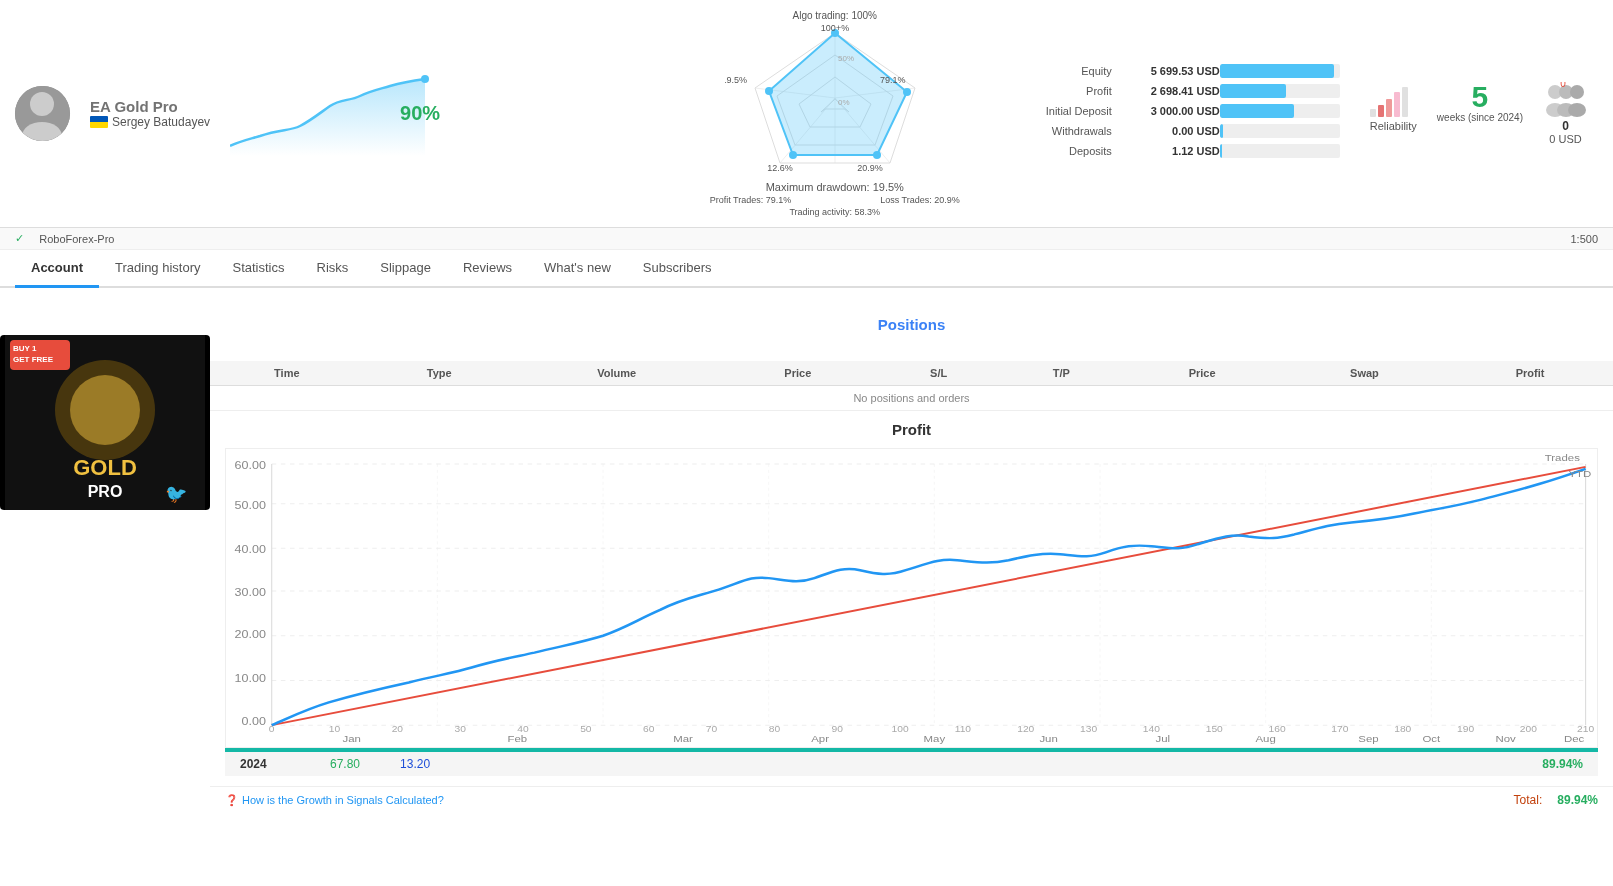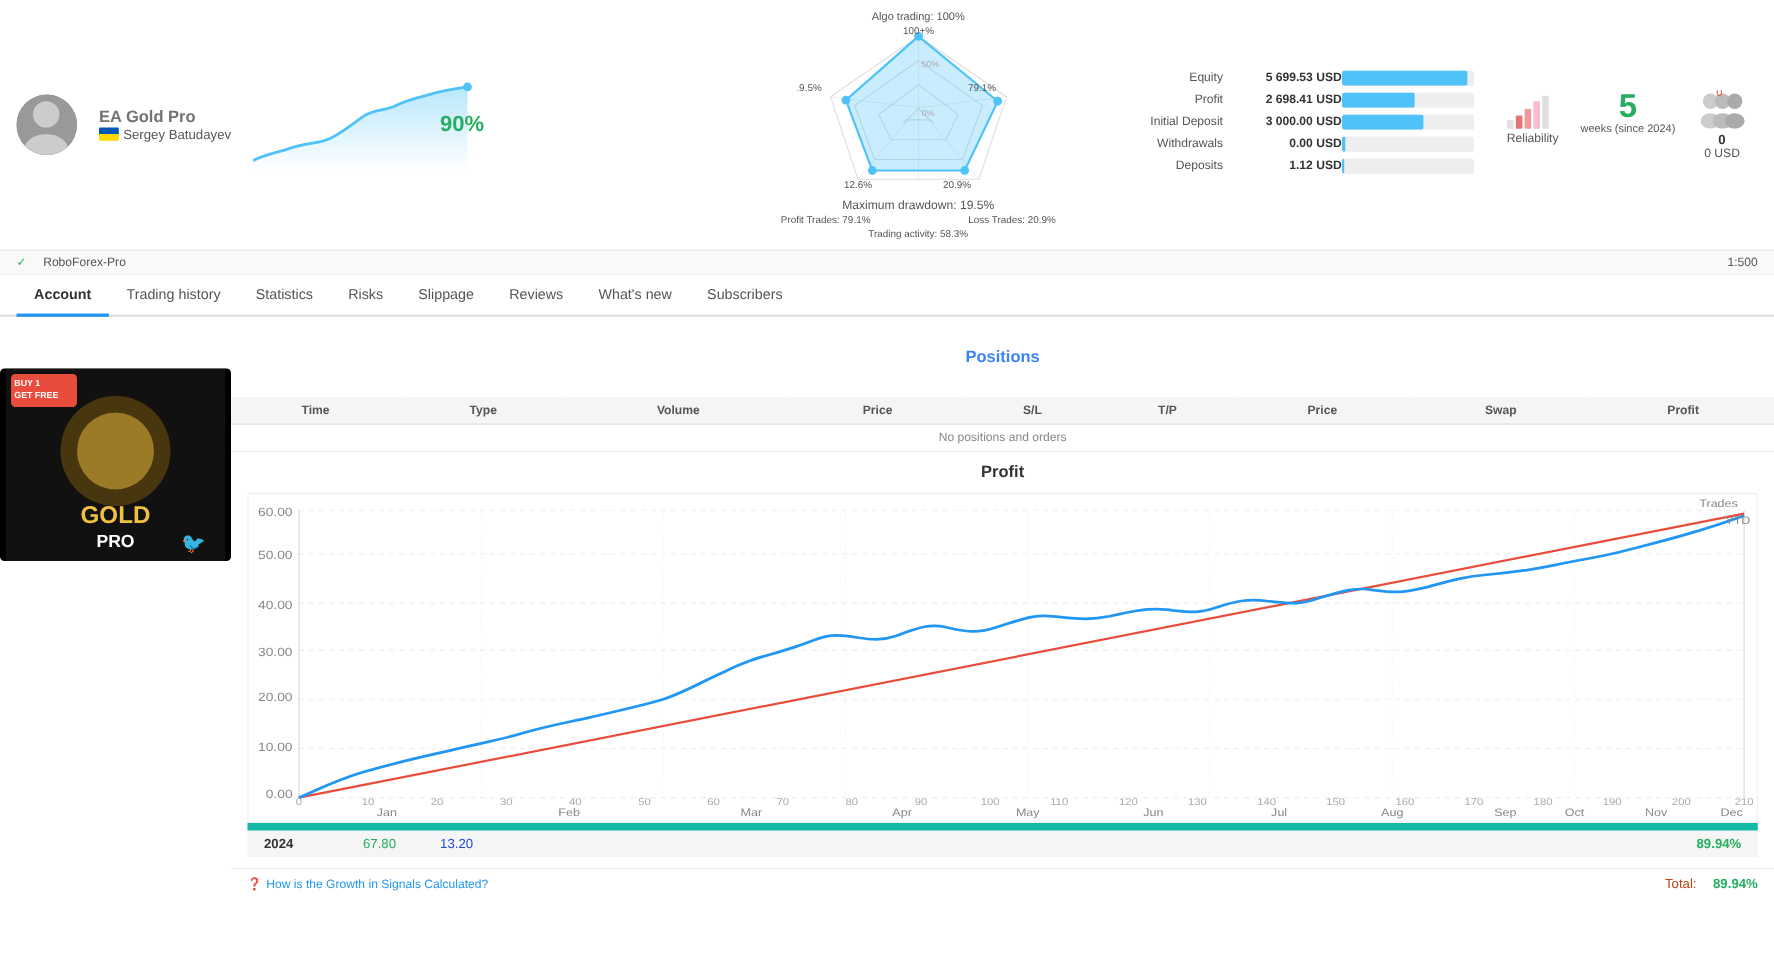--- a/index.html
+++ b/index.html
@@ -387,21 +387,21 @@
           <text x="1030" y="285" font-size="9" fill="#aaa" text-anchor="middle">180</text>
           <text x="1085" y="285" font-size="9" fill="#aaa" text-anchor="middle">190</text>
           <text x="1140" y="285" font-size="9" fill="#aaa" text-anchor="middle">200</text>
           <text x="1190" y="285" font-size="9" fill="#aaa" text-anchor="middle">210</text>
 
           <text x="1185" y="12" font-size="10" fill="#888" text-anchor="end">Trades</text>
           <text x="1195" y="28" font-size="10" fill="#888" text-anchor="end">YTD</text>
         </svg>
       </div>
 
-      <div style="display:flex; align-items:center; background:#f5f5f5; border-top:7px solid #14b8a6; font-size:12px; padding:5px 15px;">
+      <div style="display:flex; align-items:center; background:#f5f5f5; border-top:4px solid #14b8a6; font-size:12px; padding:5px 15px;">
         <div style="font-weight:bold; width:60px;">2024</div>
         <div style="flex:1; display:flex; gap:40px; padding-left:30px;">
           <span style="color:#27ae60;">67.80</span>
           <span style="color:#1d4ed8;">13.20</span>
         </div>
         <div style="color:#27ae60; font-weight:bold;">89.94%</div>
       </div>
 
     </div>
 

